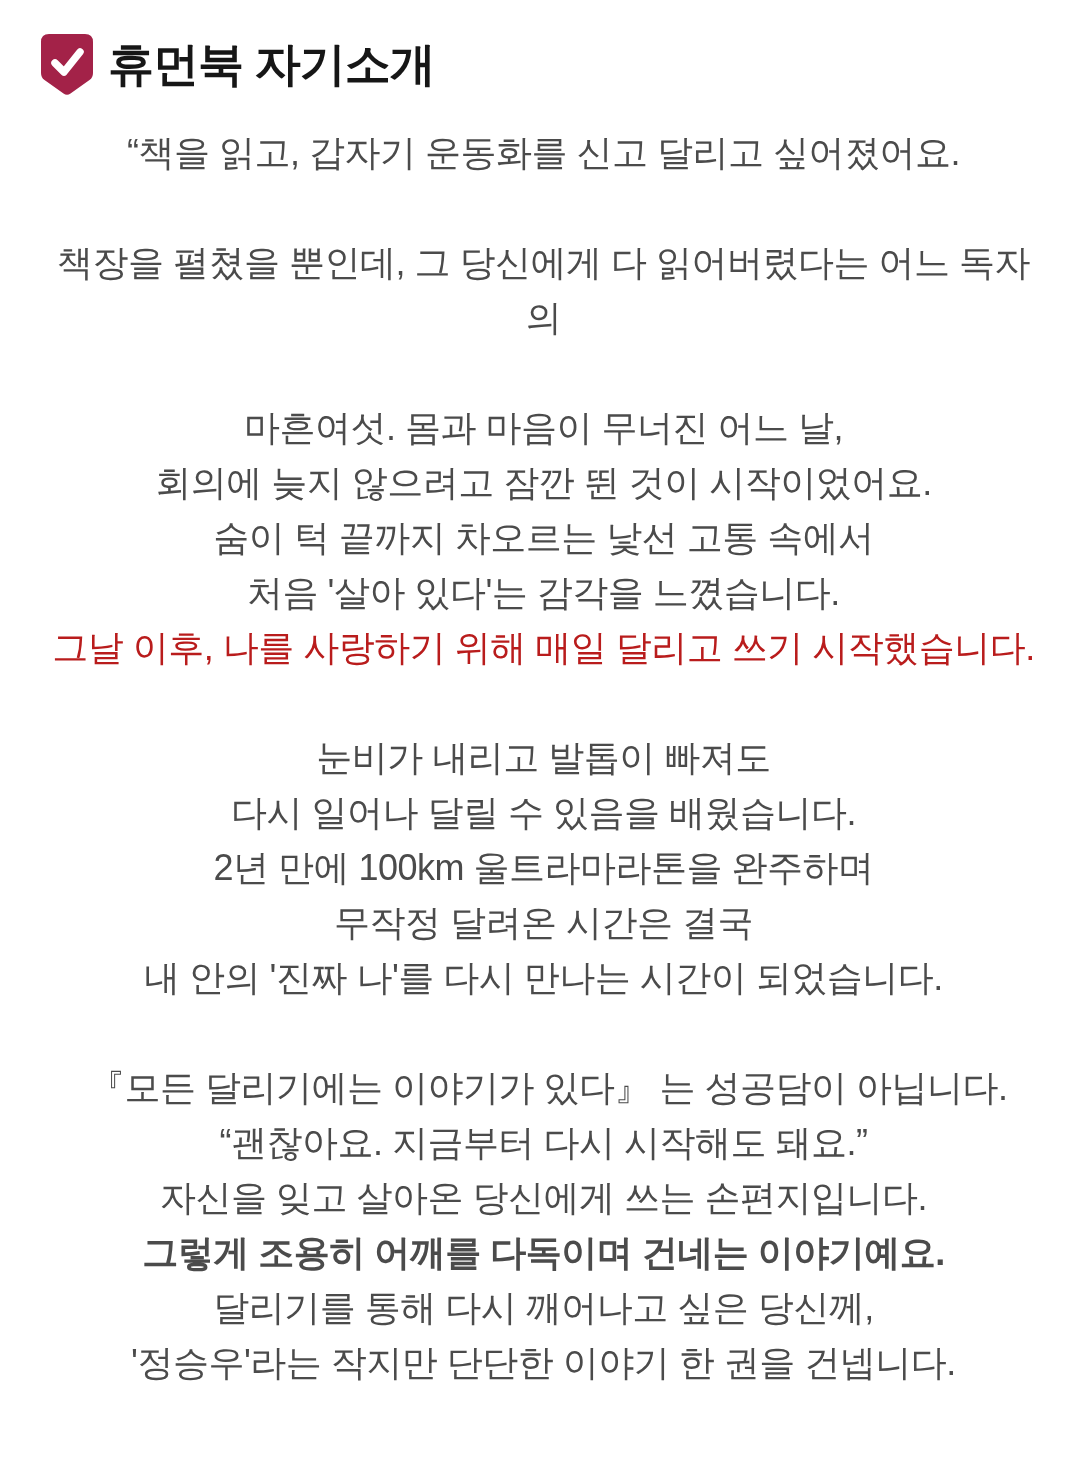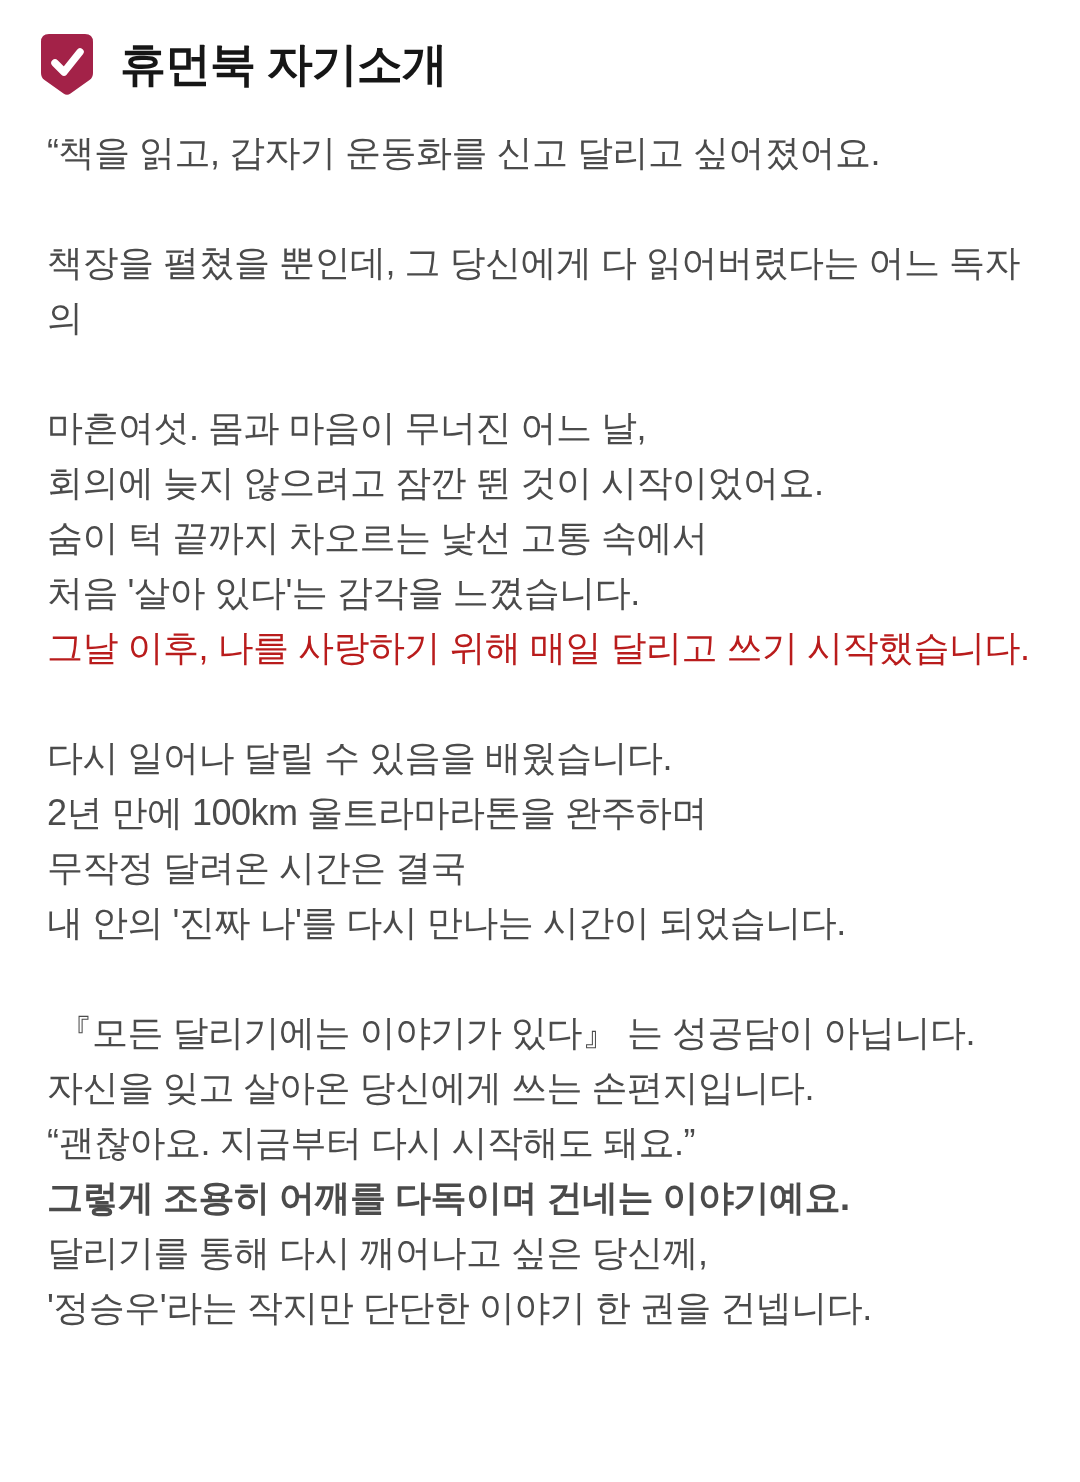--- a/index.html
+++ b/index.html
@@ -11,21 +11,21 @@
   .page {
     width: 1080px;
     height: 1482px;
     background: #ffffff;
     overflow: hidden;
   }
   .header {
     display: flex;
     align-items: center;
     padding: 33px 40px 0 40px;
-    gap: 26px;
+    gap: 14px;
   }
   .badge-icon {
     width: 54px;
     height: 62px;
     flex: 0 0 auto;
     display: block;
   }
   .page-title {
     font-size: 46px;
     font-weight: 800;
@@ -39,20 +39,21 @@
   .paragraph {
     margin: 0 0 55px 0;
   }
   .line {
     font-size: 36px;
     line-height: 55px;
     font-weight: 400;
     color: #4b4b4b;
     letter-spacing: -0.5px;
     white-space: pre-wrap;
+    text-align: center;
   }
 </style>
 </head>
 <body>
 
 <div class="page">
 
   <div class="header">
     <svg class="badge-icon" viewBox="0 0 54 62" xmlns="http://www.w3.org/2000/svg" aria-hidden="true">
       <path id="badge-shape" d="M9 1 H45 Q53 1 53 9 V40 Q53 44.5 49.5 47 L30.5 60.5 Q27 63 23.5 60.5 L4.5 47 Q1 44.5 1 40 V9 Q1 1 9 1 Z" fill="#a32248"></path>
@@ -69,28 +70,29 @@
         <div class="line" style="color: rgb(75, 75, 75);">책장을 펼쳤을 뿐인데, 그 당신에게 다 읽어버렸다는 어느 독자의</div>
       </div>
       <div class="paragraph">
         <div class="line" style="color: rgb(75, 75, 75); margin-top: 8px;">마흔여섯. 몸과 마음이 무너진 어느 날,</div>
         <div class="line" style="color: rgb(75, 75, 75);">회의에 늦지 않으려고 잠깐 뛴 것이 시작이었어요.</div>
         <div class="line" style="color: rgb(75, 75, 75);">숨이 턱 끝까지 차오르는 낯선 고통 속에서</div>
         <div class="line" style="color: rgb(75, 75, 75);">처음 '살아 있다'는 감각을 느꼈습니다.</div>
         <div class="line" style="color: #b91c1c;">그날 이후, 나를 사랑하기 위해 매일 달리고 쓰기 시작했습니다.</div>
       </div>
       <div class="paragraph">
+        <div class="line" style="color: rgb(75, 75, 75);">눈비가 내리고 발톱이 빠져도</div>
         <div class="line" style="color: rgb(75, 75, 75);">다시 일어나 달릴 수 있음을 배웠습니다.</div>
         <div class="line" style="color: rgb(75, 75, 75);">2년 만에 100km 울트라마라톤을 완주하며</div>
         <div class="line" style="color: rgb(75, 75, 75);">무작정 달려온 시간은 결국</div>
         <div class="line" style="color: rgb(75, 75, 75);">내 안의 '진짜 나'를 다시 만나는 시간이 되었습니다.</div>
       </div>
       <div class="paragraph">
         <div class="line" style="color: rgb(75, 75, 75);"> 『모든 달리기에는 이야기가 있다』 는 성공담이 아닙니다.</div>
+        <div class="line" style="color: rgb(75, 75, 75);">“괜찮아요. 지금부터 다시 시작해도 돼요.”</div>
         <div class="line" style="color: rgb(75, 75, 75);">자신을 잊고 살아온 당신에게 쓰는 손편지입니다.</div>
-        <div class="line" style="color: rgb(75, 75, 75);">“괜찮아요. 지금부터 다시 시작해도 돼요.”</div>
         <div class="line" style="color: rgb(75, 75, 75); font-weight: bold;">그렇게 조용히 어깨를 다독이며 건네는 이야기예요.</div>
         <div class="line" style="color: rgb(75, 75, 75);">달리기를 통해 다시 깨어나고 싶은 당신께,</div>
         <div class="line" style="color: rgb(75, 75, 75);">'정승우'라는 작지만 단단한 이야기 한 권을 건넵니다.</div>
       </div>
     </div>
 
 </div>
 
 </body></html>

